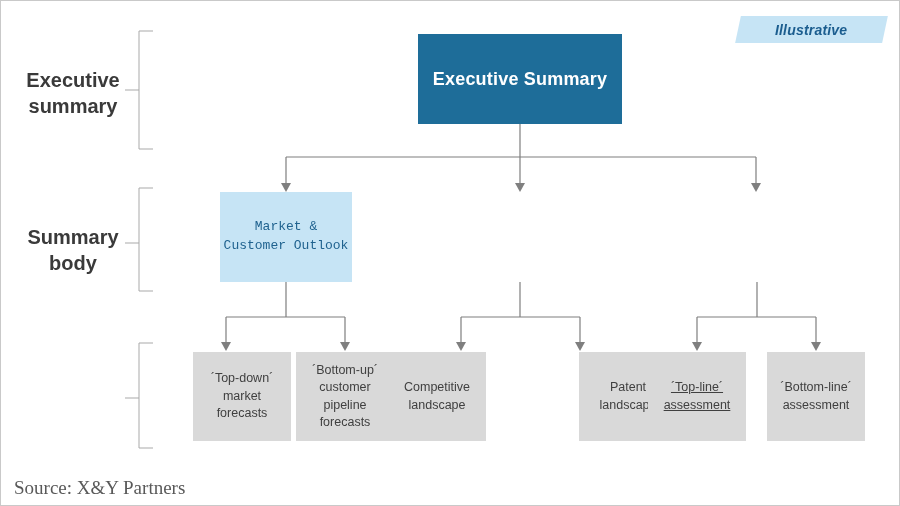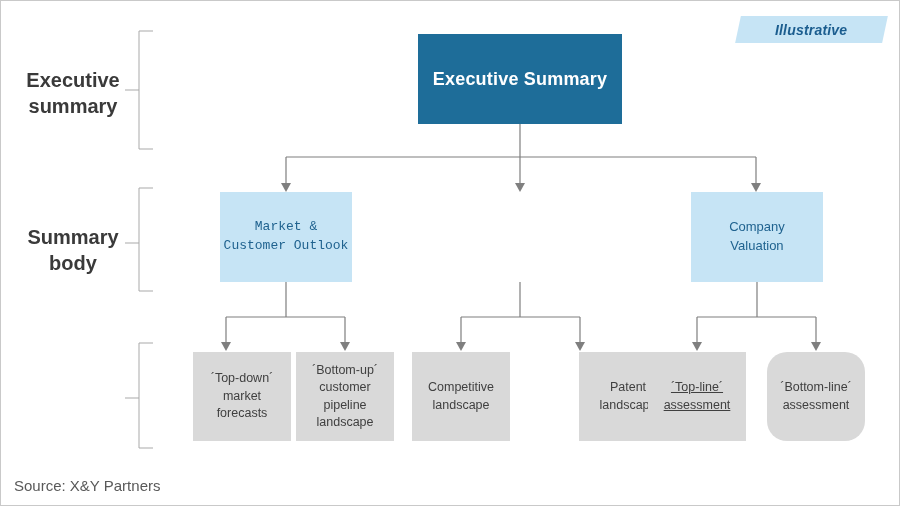--- a/index.html
+++ b/index.html
@@ -32,24 +32,24 @@
   .body-1{left:219px;font-family:Liberation Mono, monospace;}
   .body-2{left:454px;}
   .body-3{left:690px;}
   .annex-node{
     background:#d9d9d9;color:#404040;
     font-size:12.5px;line-height:1.4;
     top:351px;width:98px;height:89px;
   }
   .annex-1{left:192px;}
   .annex-2{left:295px;}
-  .annex-3{left:411px;}
+  .annex-3{left:387px;}
   .annex-4{left:530px;margin-left:48px;}
   .annex-5{left:647px;text-decoration:underline;}
-  .annex-6{left:766px;border-radius:20px;}
+  .annex-6{left:766px;}
   .row-label{
     position:absolute;left:22px;width:100px;
     text-align:center;color:#3a3a3a;
     font-size:20px;font-weight:bold;line-height:1.3;
     white-space:pre-line;
   }
   .label-exec{top:66px;}
   .label-body{top:223px;}
   .label-annex{top:389px;}
   .badge{
@@ -58,22 +58,22 @@
     transform:skewX(-12deg);
     display:flex;align-items:center;justify-content:center;
   }
   .badge span{
     transform:skewX(12deg);
     color:#1b5d8f;font-size:14px;font-weight:bold;font-style:italic;
     letter-spacing:.2px;
   }
   .source{
     position:absolute;left:13px;top:476px;
-    font-family:Liberation Sans, sans-serif;
-    font-size:15px;color:#595959;
+    font-family:Liberation Serif, serif;
+    font-size:19px;color:#595959;
   }
 </style>
 </head>
 <body>
 
 <div class="canvas">
 
   <svg class="layer" viewBox="0 0 900 506" xmlns="http://www.w3.org/2000/svg">
 
     <path d="M519,123 V156 M285,156 H755 M285,156 V183 M519,156 V183 M755,156 V183" fill="none" stroke="#7f7f7f" stroke-width="1.2"></path>
@@ -104,30 +104,28 @@
 
   <div class="row-label label-exec">Executive
 summary</div>
   <div class="row-label label-body">Summary
 body</div>
 
   <div class="node root-node">Executive Summary</div>
 
   <div class="node body-node body-1">Market &amp;
 Customer Outlook</div>
-  <div class="node body-node body-3">Company
-Valuation</div>
 
   <div class="node annex-node annex-1">´Top-down´
 market
 forecasts</div>
   <div class="node annex-node annex-2">´Bottom-up´
 customer
 pipeline
-landscape</div>
+forecasts</div>
   <div class="node annex-node annex-3">Competitive
 landscape</div>
   <div class="node annex-node annex-4">Patent
 landscape</div>
   <div class="node annex-node annex-5">´Top-line´
 assessment</div>
   <div class="node annex-node annex-6">´Bottom-line´
 assessment</div>
 
   <div class="source">Source: X&amp;Y Partners</div>

